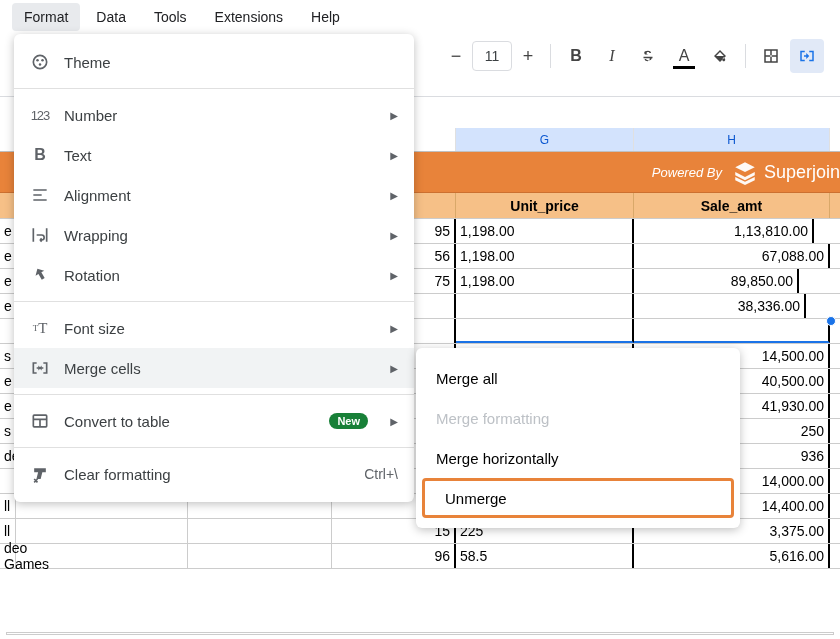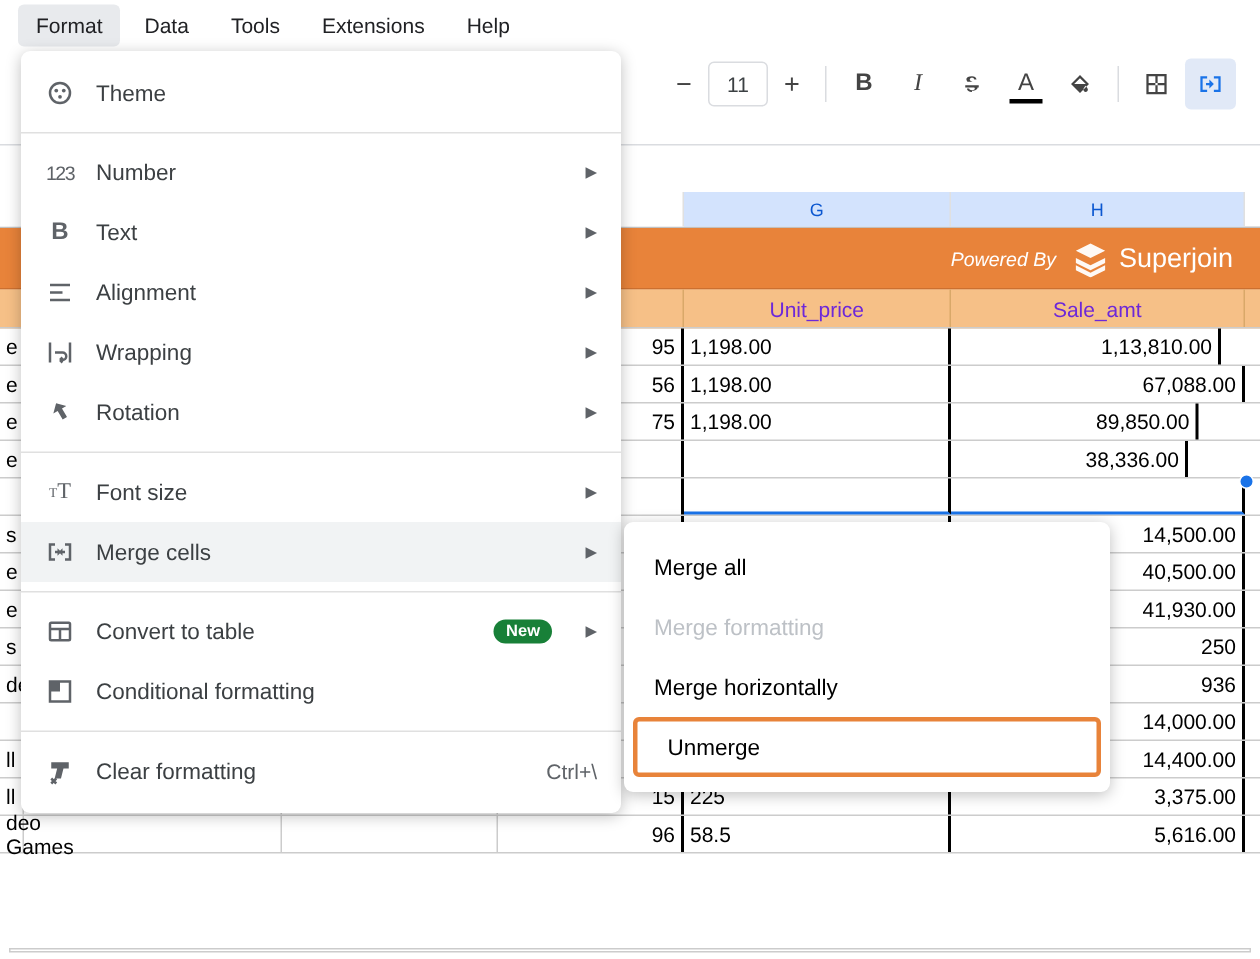--- a/index.html
+++ b/index.html
@@ -18,27 +18,27 @@
     .bold { font-weight: bold; font-size: 16px; }
     .italic { font-style: italic; font-family: serif; font-size: 16px; }
     .text-A { font-size: 16px; position: relative; }
     .text-A .underline { position: absolute; bottom: 4px; left: 6px; right: 6px; height: 3px; background: #000; }
     .wrap-btn { background: #e1e9f7; }
 
     .sheet { position: absolute; top: 128px; left: 0; right: 0; bottom: 0; }
     .col-headers { display: flex; height: 24px; background: #fff; border-bottom: 1px solid #c0c0c0; }
     .col-header { border-right: 1px solid #e0e0e0; display:flex; align-items:center; justify-content:center; font-size:12px; color: #5f6368; background: #fff; }
     .col-header.sel { background: #d3e3fd; color: #0b57d0; }
-    .banner { height: 41px; background: #e8833a; display: flex; align-items: center; justify-content: flex-end; padding-right: 18px; color: #fff; border-bottom: 1px solid #cc7030; }
+    .banner { height: 41px; background: #e8833a; display: flex; align-items: center; justify-content: flex-end; color: #fff; border-bottom: 1px solid #cc7030; }
     .powered { font-size: 13px; margin-right: 10px; font-style: italic; }
     .logo { display: flex; align-items: center; gap: 6px; font-size: 18px; font-weight: 500; }
     .logo-icon { width: 26px; height: 26px; }
 
     .header-row { display: flex; height: 26px; background: #f6c087; border-bottom: 1px solid #ccc; }
-    .header-cell { border-right: 1px solid #d9a869; display:flex; align-items:center; justify-content:center; font-weight: normal; font-size: 14px; color: #6d28d9; }
+    .header-cell { border-right: 1px solid #d9a869; display:flex; align-items:center; justify-content:center; font-weight: bold; font-size: 14px; color: #000000; }
 
     .data-row { display: flex; height: 25px; border-bottom: 1px solid #ccc; }
     .data-cell { border-right: 1px solid #ccc; display:flex; align-items:center; font-size: 14px; color: #000; padding: 0 4px; }
     .right { justify-content: flex-end; }
     .bold-border-right { border-right: 2px solid #000; }
 
     .selection-marker { position: absolute; width: 10px; height: 10px; background: #1a73e8; border: 1px solid #fff; border-radius: 50%; }
     .sel-row-border { border-bottom: 2px solid #1a73e8; }
 
     
@@ -160,21 +160,21 @@
         <div class="data-cell right bold-border-right w-part" style="width:124px">75</div>
         <div class="data-cell bold-border-right w-part" style="width:178px">1,198.00</div>
         <div class="data-cell right bold-border-right w-part" style="width:165px">89,850.00</div>
       </div>
       <div class="data-row">
         <div class="data-cell w-part" style="width:16px">e</div>
         <div class="data-cell w-part" style="width:172px"></div>
         <div class="data-cell w-part" style="width:144px"></div>
         <div class="data-cell right bold-border-right w-part" style="width:124px"></div>
         <div class="data-cell bold-border-right w-part" style="width:178px"></div>
-        <div class="data-cell right bold-border-right w-part" style="width:158px">38,336.00</div>
+        <div class="data-cell right bold-border-right w-part" style="width:172px">38,336.00</div>
       </div>
       <div class="data-row">
         <div class="data-cell w-part" style="width:16px"></div>
         <div class="data-cell w-part" style="width:172px"></div>
         <div class="data-cell w-part" style="width:144px"></div>
         <div class="data-cell right bold-border-right w-part" style="width:124px"></div>
         <div class="data-cell bold-border-right w-part sel-row-border" style="width:178px"></div>
         <div class="data-cell right bold-border-right w-part sel-row-border" style="width:196px"></div>
       </div>
       <div class="data-row">
@@ -326,29 +326,20 @@
   <div class="menu-item">
     <span class="menu-icon">
       <svg viewBox="0 0 24 24">
           <rect x="4" y="5" width="16" height="14" rx="1" fill="none" stroke="#5f6368" stroke-width="2"></rect>
           <path stroke="#5f6368" stroke-width="2" d="M4 10h16M12 10v9"></path>
         </svg>
     </span>
     <span>Convert to table</span>
     <span class="menu-badge">New</span>
     <span class="menu-arrow">▶</span>
-  </div>
-  <div class="menu-item">
-    <span class="menu-icon">
-      <svg viewBox="0 0 24 24">
-          <rect x="4" y="4" width="16" height="16" fill="none" stroke="#5f6368" stroke-width="2"></rect>
-          <rect x="4" y="4" width="8" height="8" fill="#5f6368"></rect>
-        </svg>
-    </span>
-    <span>Conditional formatting</span>
   </div>
   <div class="menu-sep"></div>
   <div class="menu-item">
     <span class="menu-icon">
       <svg viewBox="0 0 24 24">
           <path fill="#5f6368" d="M6 6h12v3h-4l-2 8h-3l2-8H6V6zm-1 12l4 4m0-4l-4 4" stroke="#5f6368" stroke-width="2"></path>
         </svg>
     </span>
     <span>Clear formatting</span>
     <span class="menu-shortcut">Ctrl+\</span>

